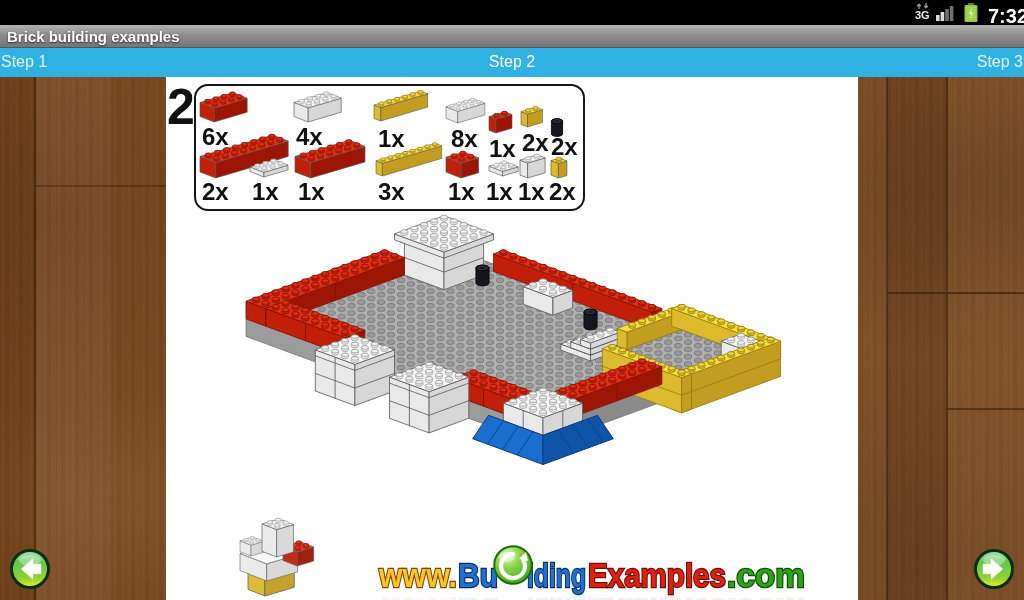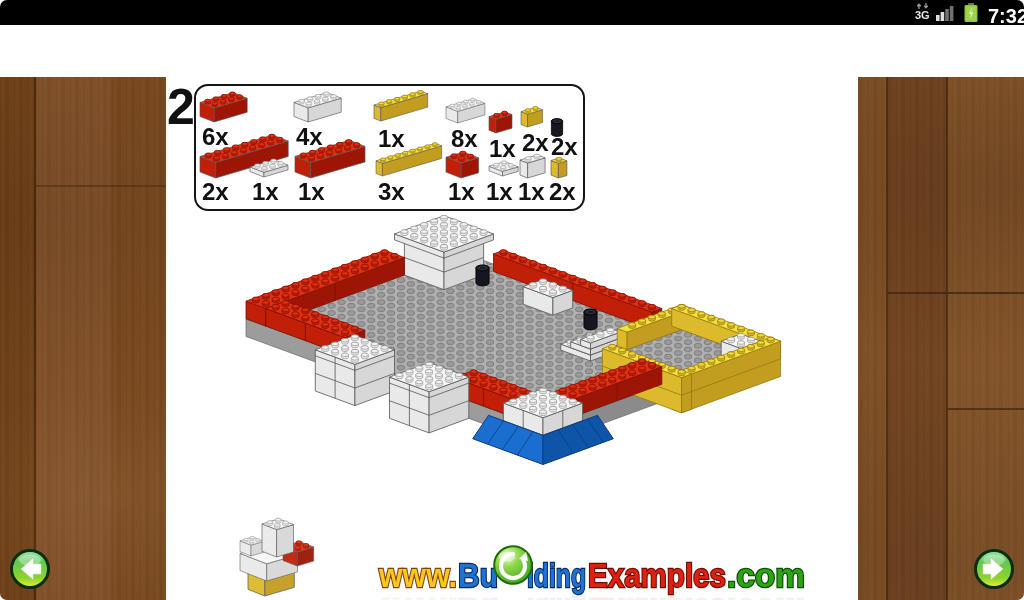--- a/index.html
+++ b/index.html
@@ -1,16 +1,16 @@
 <!DOCTYPE html>
 <html><head><meta charset="utf-8">
 <style>
 html,body{margin:0;padding:0;}
 #screen{position:relative;width:1024px;height:600px;overflow:hidden;background:#fff;
-  font-family:"Liberation Sans", sans-serif;border-radius:7px;}
+  font-family:"Liberation Sans", sans-serif;}
 #statusbar{position:absolute;left:0;top:0;width:1024px;height:25px;background:#000;}
 #titlebar{position:absolute;left:0;top:25px;width:1024px;height:22px;
   background:linear-gradient(#b2b2b2,#8d8d8d 45%,#757575);border-bottom:1px solid #555;}
 #titlebar span{position:absolute;left:7px;top:3px;color:#fff;font-size:15px;font-weight:bold;
   text-shadow:0 1px 2px rgba(0,0,0,0.7);}
 #tabbar{position:absolute;left:0;top:48px;width:1024px;height:29px;background:#2fb2e3;color:#dff4fc;
   font-size:16px;}
 #tabbar .t1{position:absolute;left:1px;top:5px;}
 #tabbar .t2{position:absolute;left:0;right:0;top:5px;text-align:center;color:#fff;}
 #tabbar .t3{position:absolute;right:1px;top:5px;}
@@ -55,21 +55,29 @@
   <svg class="sb" style="left:964px;top:3px;" width="14" height="19">
     <rect x="4" y="0" width="6" height="2.5" fill="#5d7a2a"></rect>
     <rect x="0.5" y="2" width="13" height="17" rx="1.5" fill="#8fc63e"></rect>
     <rect x="2" y="3.5" width="10" height="14" fill="#9ed44d"></rect>
     <path d="M 8 4 L 4.8 11 L 7 11 L 6 16.5 L 9.4 9.5 L 7.2 9.5 Z" fill="#d9efb5"></path>
   </svg>
 
   <div class="sb" style="left:988px;top:5px;font-size:20px;font-weight:bold;">7:32</div>
  </div>
 
-
+ <div id="titlebar">
+      <span>Brick building examples</span>
+    </div>
+
+ <div id="tabbar">
+  <span class="t1">Step 1</span>
+  <span class="t2">Step 2</span>
+  <span class="t3">Step 3</span>
+ </div>
 
  <div id="wood">
       <div class="shade1"></div>
       <div class="seamh"></div>
       <div class="seamh2"></div>
       <div class="seamh3"></div>
  <svg width="1024" height="523" style="position:absolute;left:0;top:0;">
         <defs>
           <filter id="grain" x="0" y="0" width="100%" height="100%">
             <feTurbulence type="fractalNoise" baseFrequency="0.05 0.006" numOctaves="2" seed="7" result="n"></feTurbulence>

